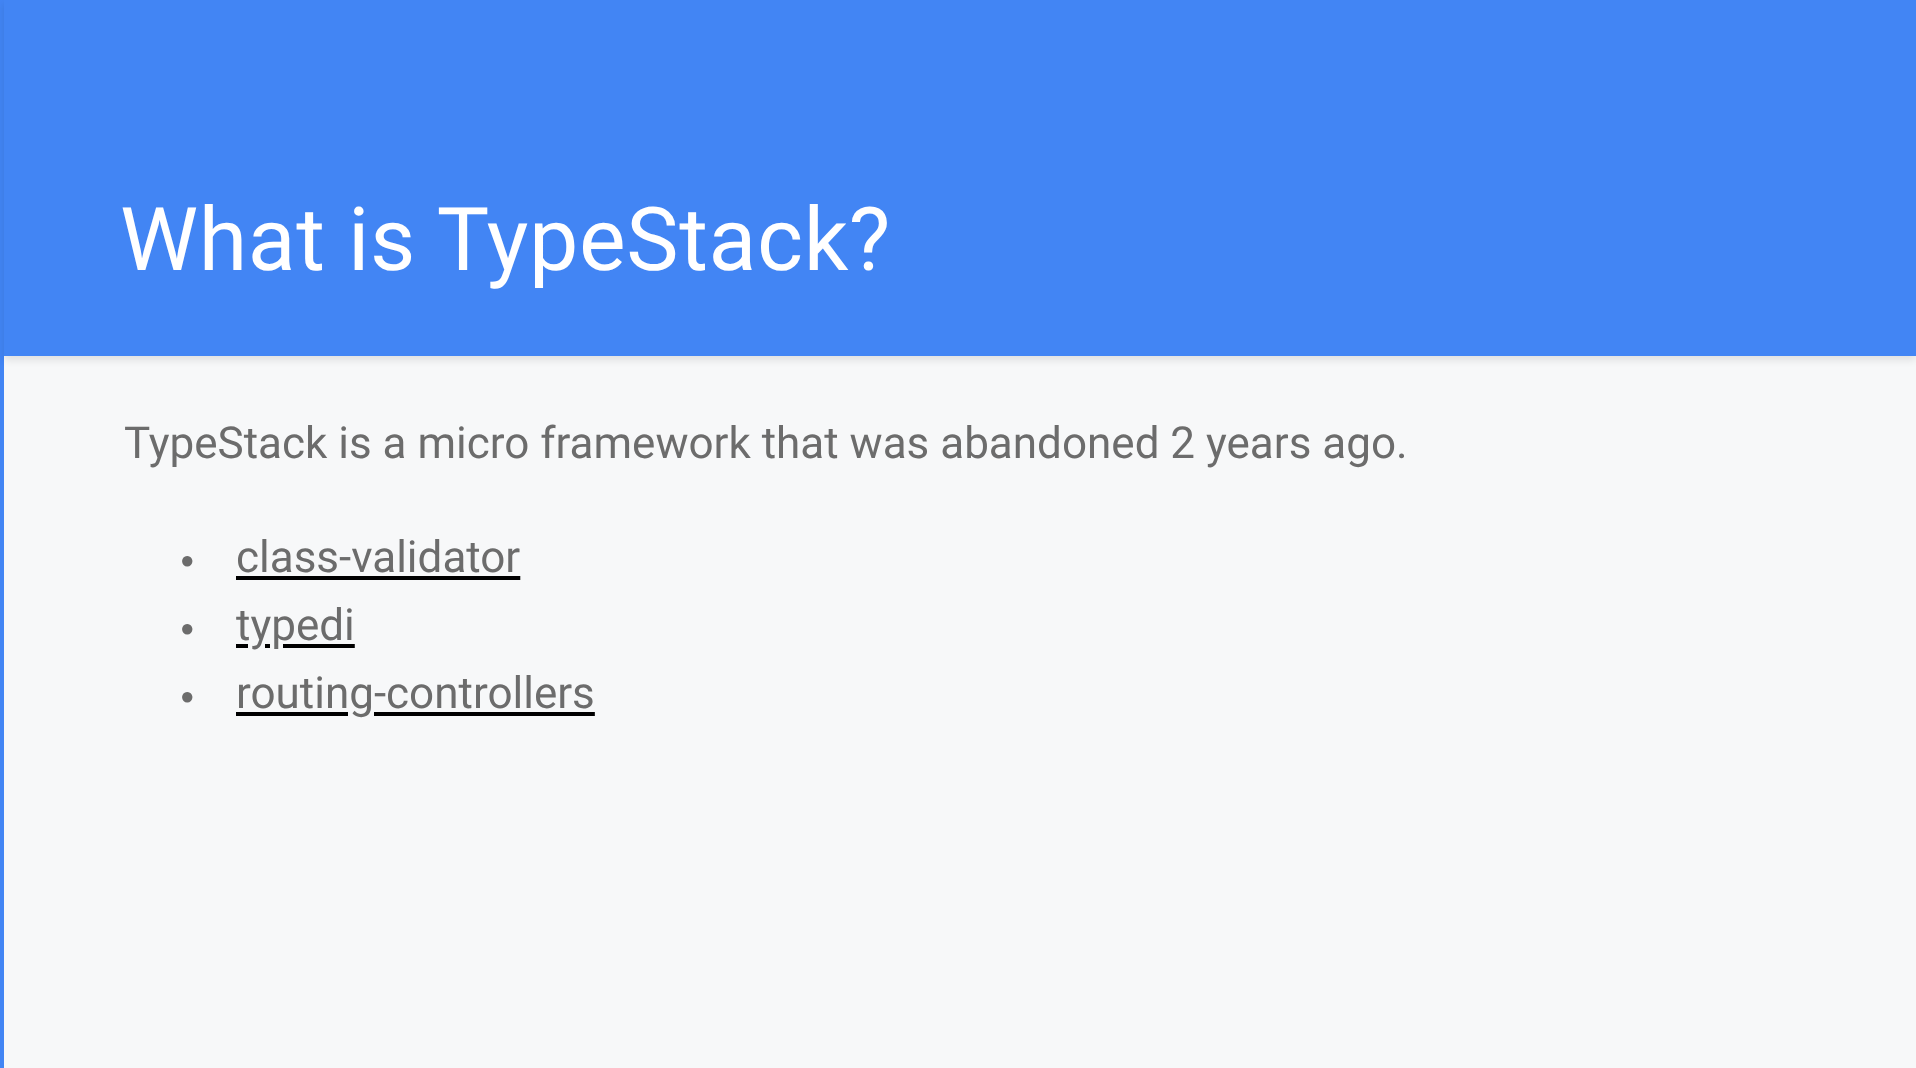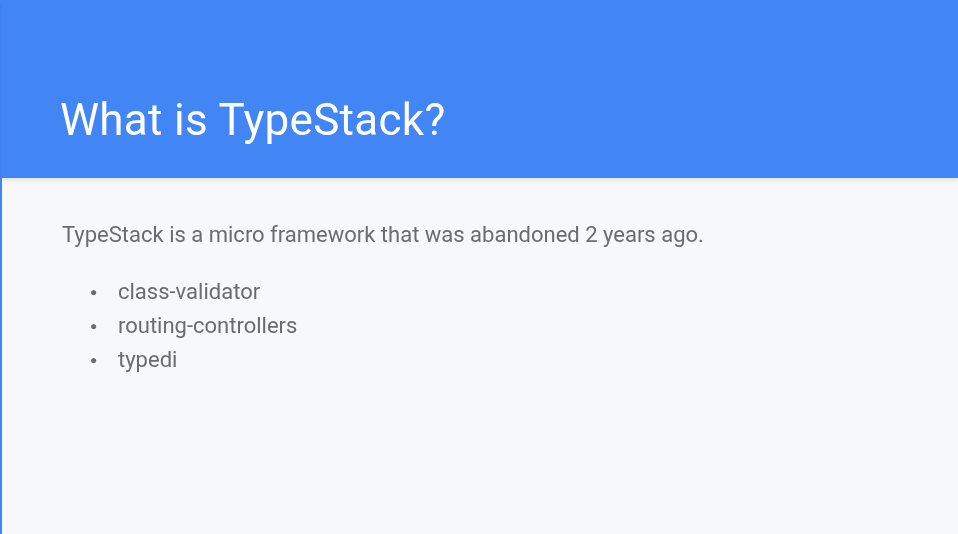--- a/index.html
+++ b/index.html
@@ -31,33 +31,34 @@
       padding: 0 0 32px 58px;
       box-shadow: 0 2px 4px rgba(0,0,0,0.1);
     }
     .title {
       color: #ffffff;
       font-size: 44px;
       font-weight: 400;
       letter-spacing: 0.3px;
     }
     .content {
-      padding: 42px 60px 0 60px;
+      padding: 30px 60px 0 60px;
     }
     .paragraph {
       color: #6c6c6c;
       font-size: 22px;
       line-height: 1.4;
       margin-bottom: 24px;
       font-weight: 400;
     }
     .bullet-list {
       list-style: none;
       padding-left: 28px;
       margin-top: 4px;
+      text-decoration: underline;
     }
     .bullet-list li {
       color: #6c6c6c;
       font-size: 22px;
       line-height: 1.55;
       position: relative;
       padding-left: 28px;
     }
     .bullet-list li::before {
       content: "●";
@@ -72,17 +73,17 @@
 <body>
 
 <div class="slide">
   <div class="header">
     <h1 class="title">What is TypeStack?</h1>
   </div>
   <div class="content">
     <p class="paragraph">TypeStack is a micro framework that was abandoned 2 years ago.</p>
     <ul class="bullet-list">
       <li>class-validator</li>
+      <li>typedi</li>
       <li>routing-controllers</li>
-      <li>typedi</li>
     </ul>
   </div>
 </div>
 
 </body></html>

